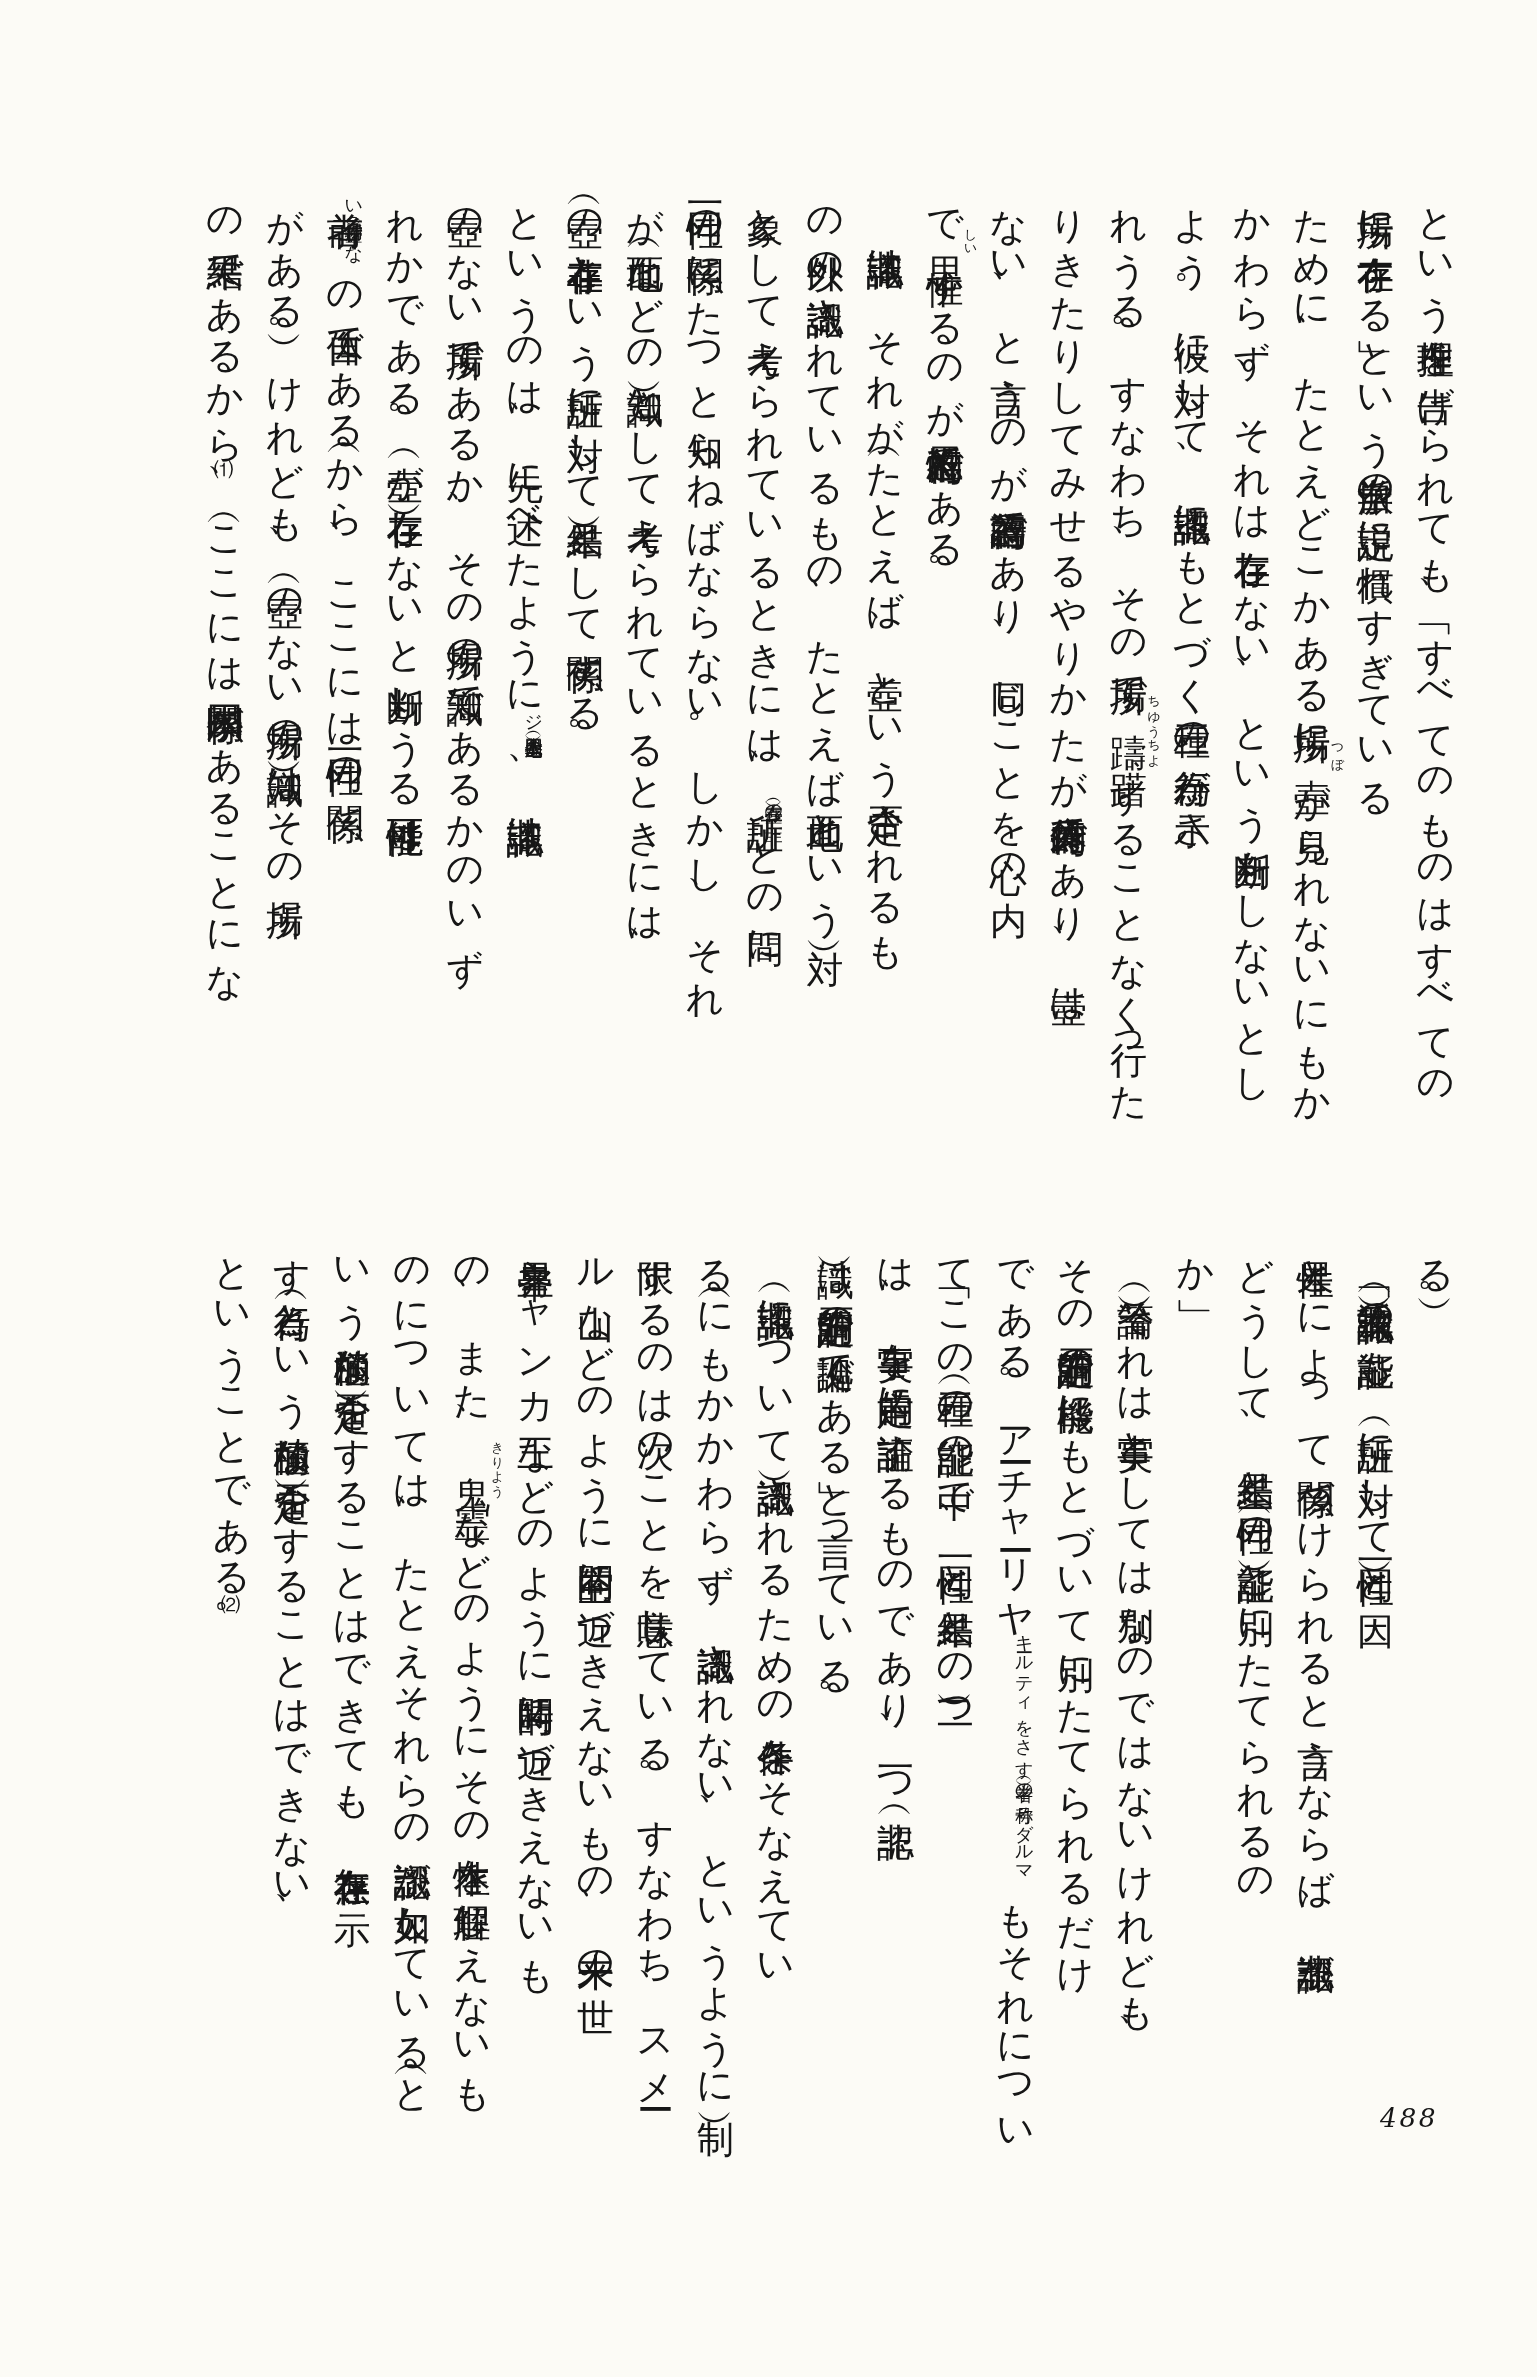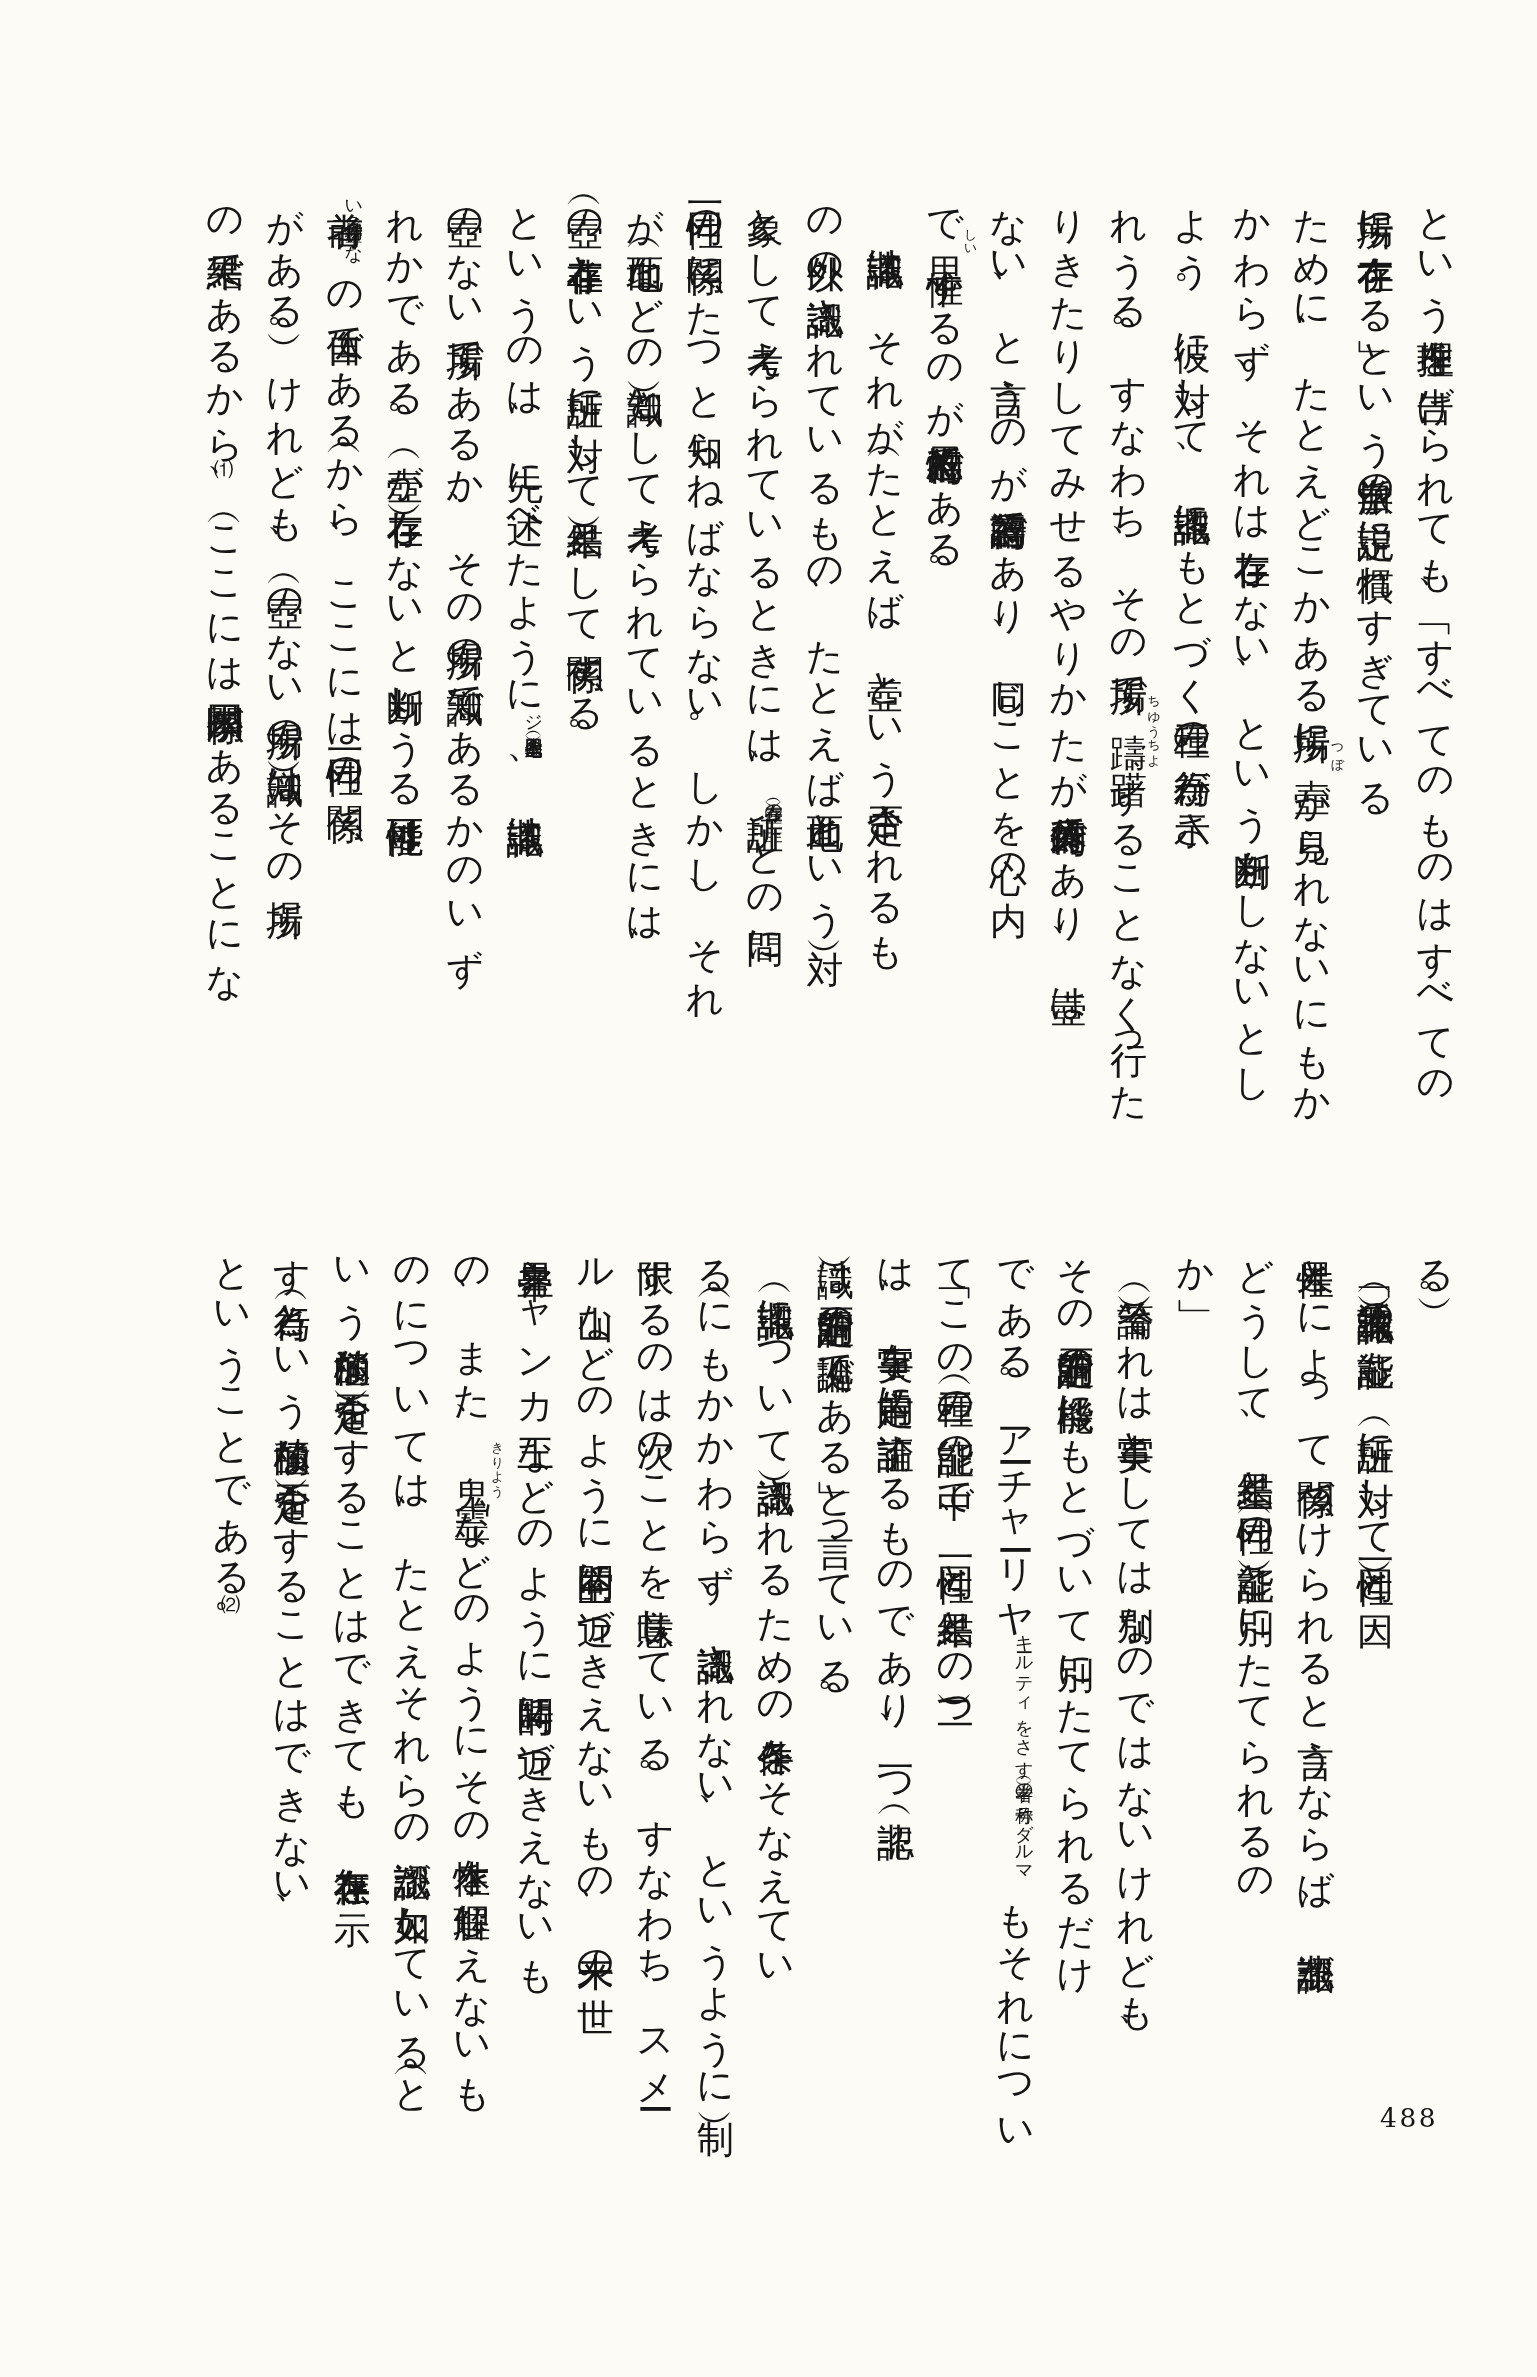--- a/index.html
+++ b/index.html
@@ -38,20 +38,21 @@
     vertical-align:middle;
   }
   .wari span{display:block;writing-mode:vertical-rl;}
   .note{font-size:19px;letter-spacing:0;}
   .pagenum{
     position:absolute;
     left:1380px;top:2102px;
     font-size:26.4px;
     letter-spacing:2.6px;
     writing-mode:horizontal-tb;
+    font-style:italic;
   }
 </style>
 </head>
 <body>
 
 <div class="page">
   <div class="tblock" id="block-top">
       <div class="col">という推理を告げられても、「すべてのものはすべての</div>
       <div class="col">場所に存在する」という自学派の定説に慣れすぎている</div>
       <div class="col">ために、たとえどこかある場所に<ruby>壺<rt>つぼ</rt></ruby>が見られないにもか</div>

